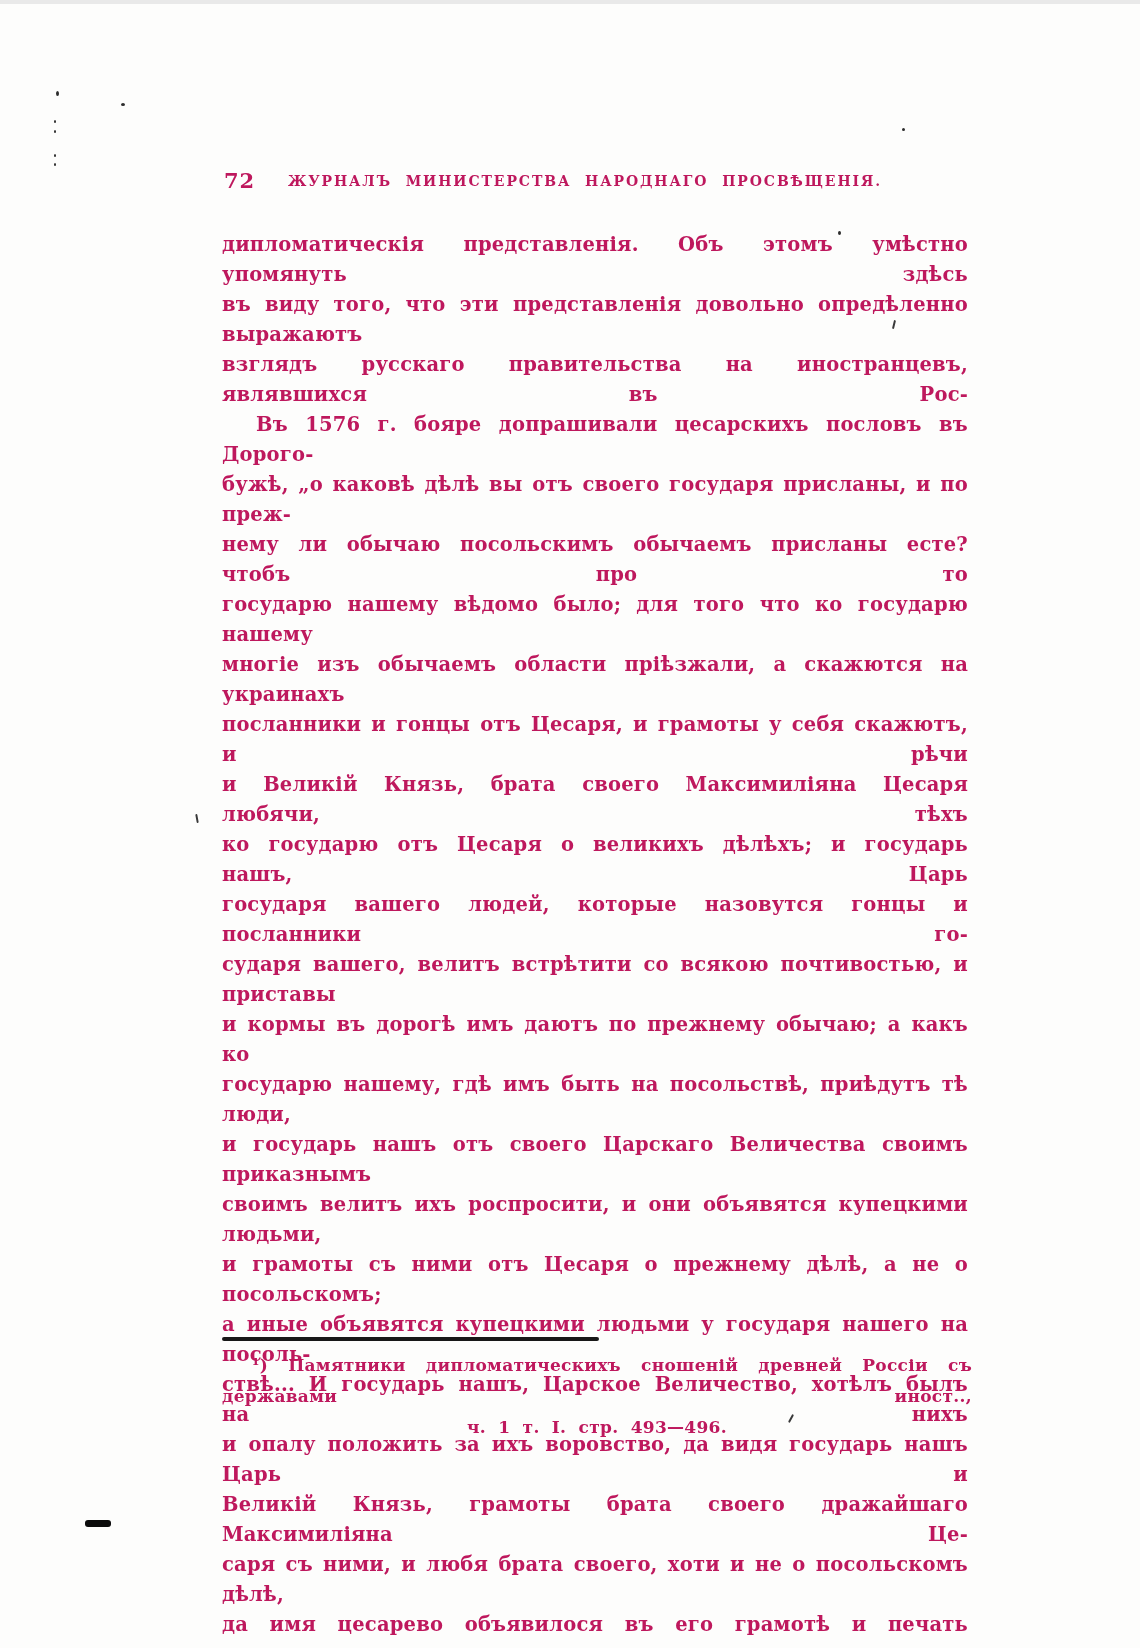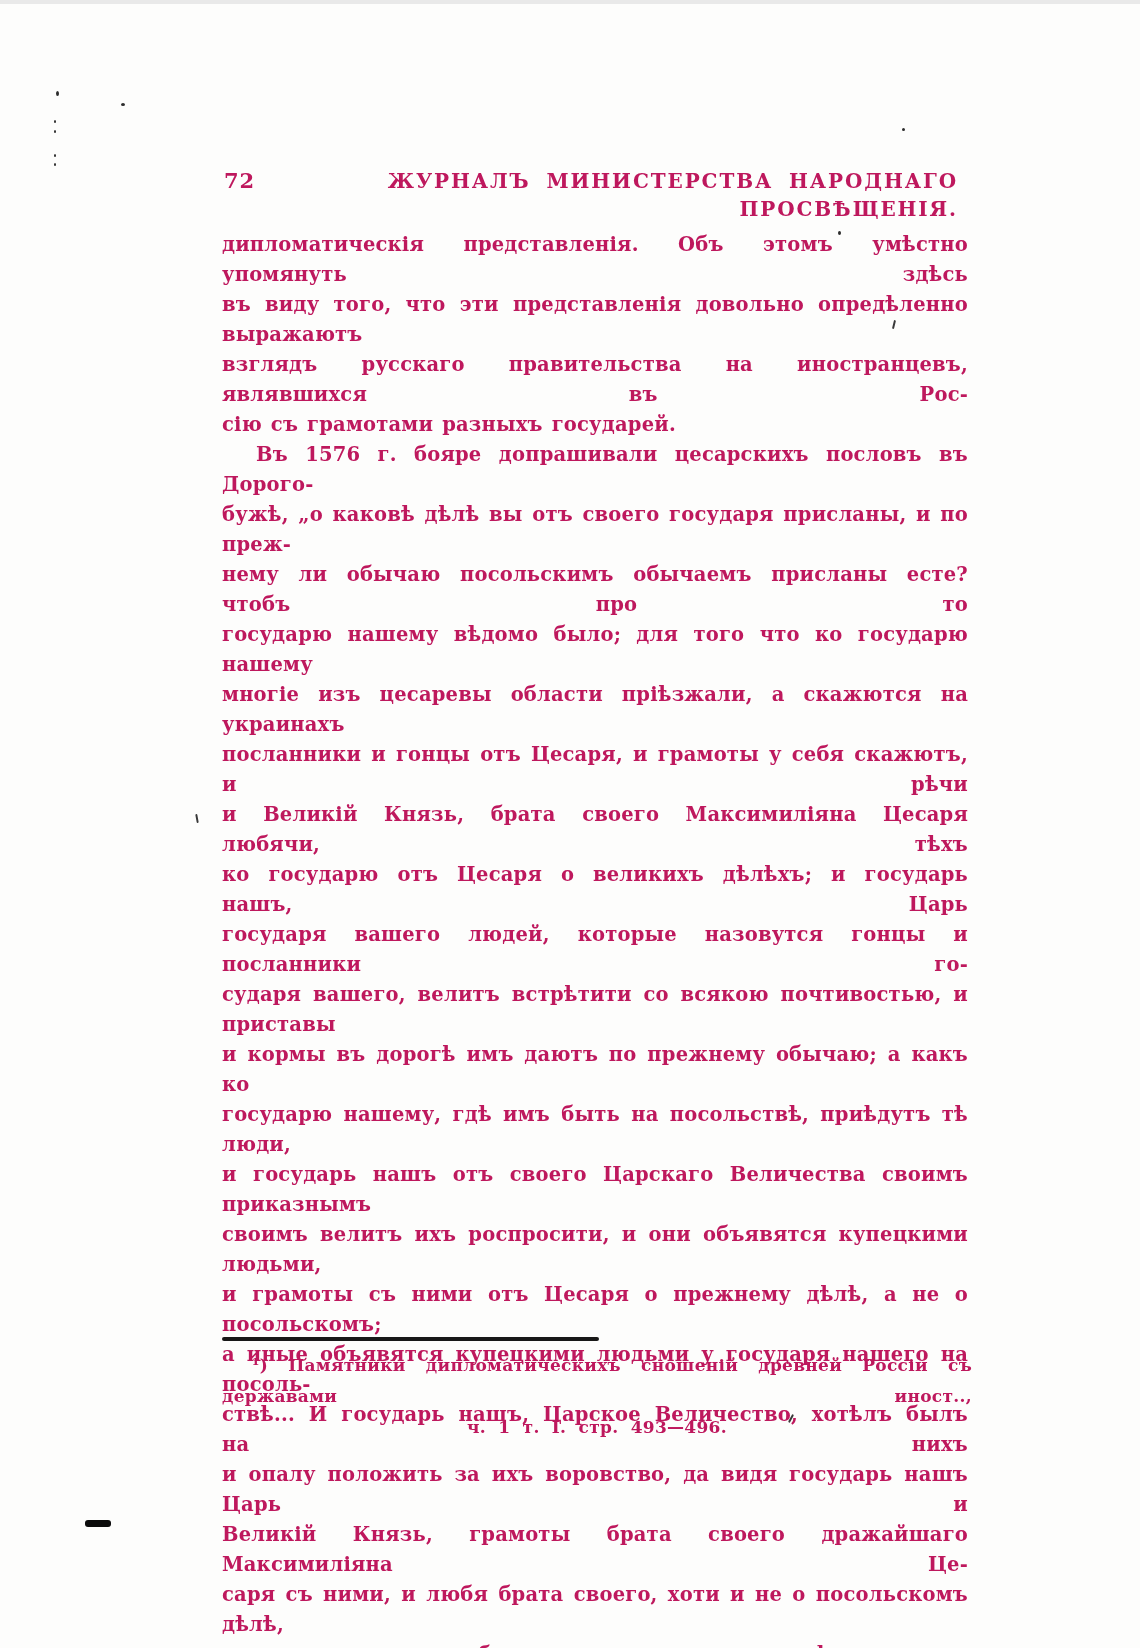--- a/index.html
+++ b/index.html
@@ -13,22 +13,22 @@
     font-family:"DejaVu Serif","Liberation Serif",serif;
     overflow:hidden;
   }
   
   .header { position:absolute; left:222px; top:163px; width:746px; height:28px; }
   .pagenum {
     position:absolute; left:2px; top:1px;
     font-size:21px; font-weight:bold; letter-spacing:1px;
   }
   .running-title {
-    text-align:right; line-height:28px;
-    font-size:20px; font-weight:bold;
+    text-align:center; line-height:28px;
+    font-size:14px; font-weight:bold;
     letter-spacing:1.9px; word-spacing:7px;
     transform:translateX(-10px);
   }
   
   .body-text {
     position:absolute; left:222px; top:226px; width:746px;
     font-size:19.5px; font-weight:bold; line-height:30px;
     letter-spacing:.2px; word-spacing:2px;
   }
   .tline { text-align:justify; text-align-last:justify; white-space:normal; }
@@ -61,26 +61,25 @@
 
   <div class="header">
     <div class="pagenum">72</div>
     <div class="running-title">ЖУРНАЛЪ МИНИСТЕРСТВА НАРОДНАГО ПРОСВѢЩЕНІЯ.</div>
   </div>
 
   <div class="body-text">
       <div class="tline">дипломатическія представленія. Объ этомъ умѣстно упомянуть здѣсь</div>
       <div class="tline">въ виду того, что эти представленія довольно опредѣленно выражаютъ</div>
       <div class="tline">взглядъ русскаго правительства на иностранцевъ, являвшихся въ Рос-</div>
-      <div class="tline last">сію съ грамотами разныхъ государей.</div>
       <div class="tline indent">Въ 1576 г. бояре допрашивали цесарскихъ пословъ въ Дорого-</div>
       <div class="tline">бужѣ, „о каковѣ дѣлѣ вы отъ своего государя присланы, и по преж-</div>
       <div class="tline">нему ли обычаю посольскимъ обычаемъ присланы есте? чтобъ про то</div>
       <div class="tline">государю нашему вѣдомо было; для того что ко государю нашему</div>
-      <div class="tline">многіе изъ цесаревы области пріѣзжали, а скажются на украинахъ</div>
+      <div class="tline">многіе изъ обычаемъ области пріѣзжали, а скажются на украинахъ</div>
       <div class="tline">посланники и гонцы отъ Цесаря, и грамоты у себя скажютъ, и рѣчи</div>
       <div class="tline">и Великій Князь, брата своего Максимиліяна Цесаря любячи, тѣхъ</div>
       <div class="tline">ко государю отъ Цесаря о великихъ дѣлѣхъ; и государь нашъ, Царь</div>
       <div class="tline">государя вашего людей, которые назовутся гонцы и посланники го-</div>
       <div class="tline">сударя вашего, велитъ встрѣтити со всякою почтивостью, и приставы</div>
       <div class="tline">и кормы въ дорогѣ имъ даютъ по прежнему обычаю; а какъ ко</div>
       <div class="tline">государю нашему, гдѣ имъ быть на посольствѣ, приѣдутъ тѣ люди,</div>
       <div class="tline">и государь нашъ отъ своего Царскаго Величества своимъ приказнымъ</div>
       <div class="tline">своимъ велитъ ихъ роспросити, и они объявятся купецкими людьми,</div>
       <div class="tline">и грамоты съ ними отъ Цесаря о прежнему дѣлѣ, а не о посольскомъ;</div>

